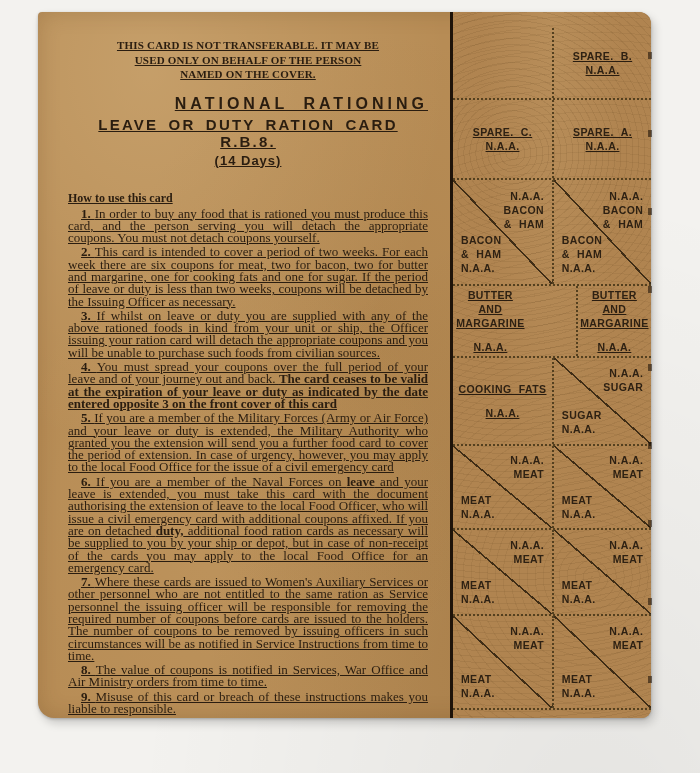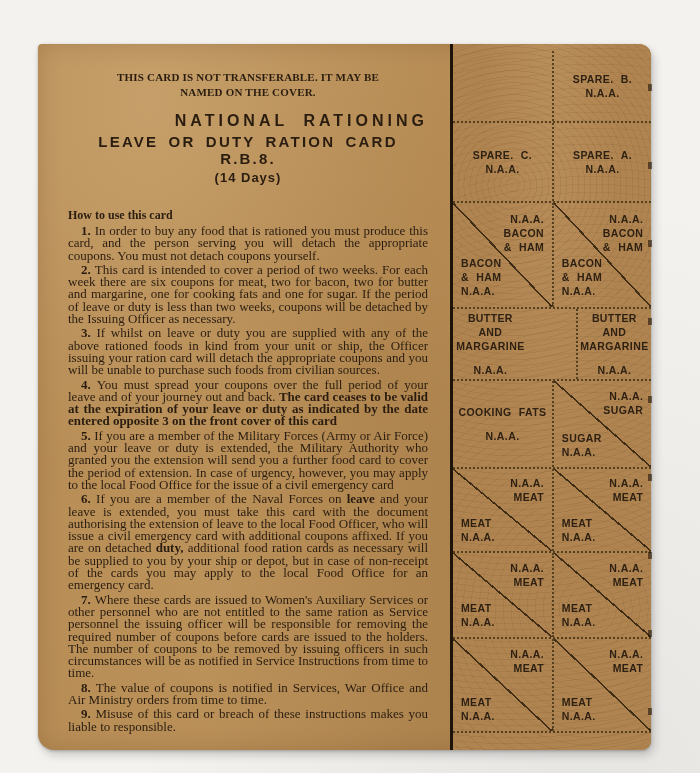--- a/index.html
+++ b/index.html
@@ -13,31 +13,32 @@
   }
   *{margin:0;padding:0;box-sizing:border-box;}
   html,body{width:700px;height:773px;overflow:hidden;}
   body{
     background:var(--background);
     background-image:radial-gradient(ellipse at 85% 110%, rgba(0,0,0,.06), transparent 55%);
     font-family:"Liberation Serif", serif;
     position:relative;
   }
   .card{
-    position:absolute; left:38px; top:44px; width:613px; height:706px;
+    position:absolute; left:38px; top:12px; width:613px; height:706px;
     background-color:var(--card);
     background-image:
       radial-gradient(ellipse at 18% 8%, rgba(255,232,185,.20), transparent 42%),
       radial-gradient(ellipse at 85% 92%, rgba(88,54,16,.16), transparent 48%),
       radial-gradient(ellipse at 55% 45%, rgba(124,84,34,.10), transparent 55%),
       radial-gradient(ellipse at 30% 75%, rgba(255,226,170,.08), transparent 40%);
     border-radius:4px 12px 9px 16px;
     box-shadow:3px 5px 10px rgba(0,0,0,.18), 0 1px 3px rgba(0,0,0,.22), inset 0 0 22px rgba(70,40,10,.18);
     display:flex;
     color:var(--ink);
+    text-decoration:underline;
   }
   
   .instructions{
     width:412px; flex:0 0 412px;
     padding:26px 22px 0 30px;
   }
   .front-note{
     text-align:center; font-weight:bold;
     font-size:11px; line-height:14.5px; letter-spacing:.2px;
   }
@@ -66,21 +67,21 @@
   .para .pnum{font-weight:bold;}
   .para b{font-weight:bold;}
   
   .coupon-sheet{
     flex:1; border-left:3px solid var(--divider);
     background-color:var(--coupon_panel);
     background-image:
       repeating-radial-gradient(circle at 30% 20%, rgba(86,58,22,.11) 0 1px, transparent 1px 6px),
       repeating-radial-gradient(circle at 70% 80%, rgba(86,58,22,.09) 0 1px, transparent 1px 8px),
       radial-gradient(ellipse at 50% 0%, rgba(255,228,175,.10), transparent 50%);
-    padding-top:7px;
+    padding-top:16px;
     border-radius:0 12px 9px 0;
   }
   .coupon-grid{display:flex; flex-direction:column;}
   .coupon-row{display:flex;}
   .coupon-row + .coupon-row{border-top:2px dotted var(--perforation);}
   .coupon-grid{border-bottom-width:0;}
   .coupon-row:last-child{border-bottom:2px dotted var(--perforation);}
   .cell{
     flex:1 1 50%; position:relative; overflow:hidden;
     font-family:"Liberation Sans", sans-serif; font-weight:bold;
@@ -107,20 +108,21 @@
   }
 </style>
 </head>
 <body>
 
 <div class="card">
 
   <div class="instructions">
     <div class="front-note">
       <div>THIS CARD IS NOT TRANSFERABLE.  IT MAY BE</div>
+      <div>USED ONLY ON BEHALF OF THE PERSON</div>
       <div>NAMED ON THE COVER.</div>
     </div>
     <div class="title1">NATIONAL RATIONING</div>
     <div class="title2">LEAVE OR DUTY RATION CARD R.B.8.</div>
     <div class="title3">(14 Days)</div>
     <div class="how">How to use this card</div>
     <div id="paragraphs">
         <p class="para"><span class="pnum">1. </span><span>In order to buy any food that is rationed you must produce this card, and the person serving you will detach the appropriate coupons.  You must not detach coupons yourself.</span></p>
         <p class="para"><span class="pnum">2. </span><span>This card is intended to cover a period of two weeks.  For each week there are six coupons for meat, two for bacon, two for butter and margarine, one for cooking fats and one for sugar.  If the period of leave or duty is less than two weeks, coupons will be detached by the Issuing Officer as necessary.</span></p>
         <p class="para"><span class="pnum">3. </span><span>If whilst on leave or duty you are supplied with any of the above rationed foods in kind from your unit or ship, the Officer issuing your ration card will detach the appropriate coupons and you will be unable to purchase such foods from civilian sources.</span></p>

